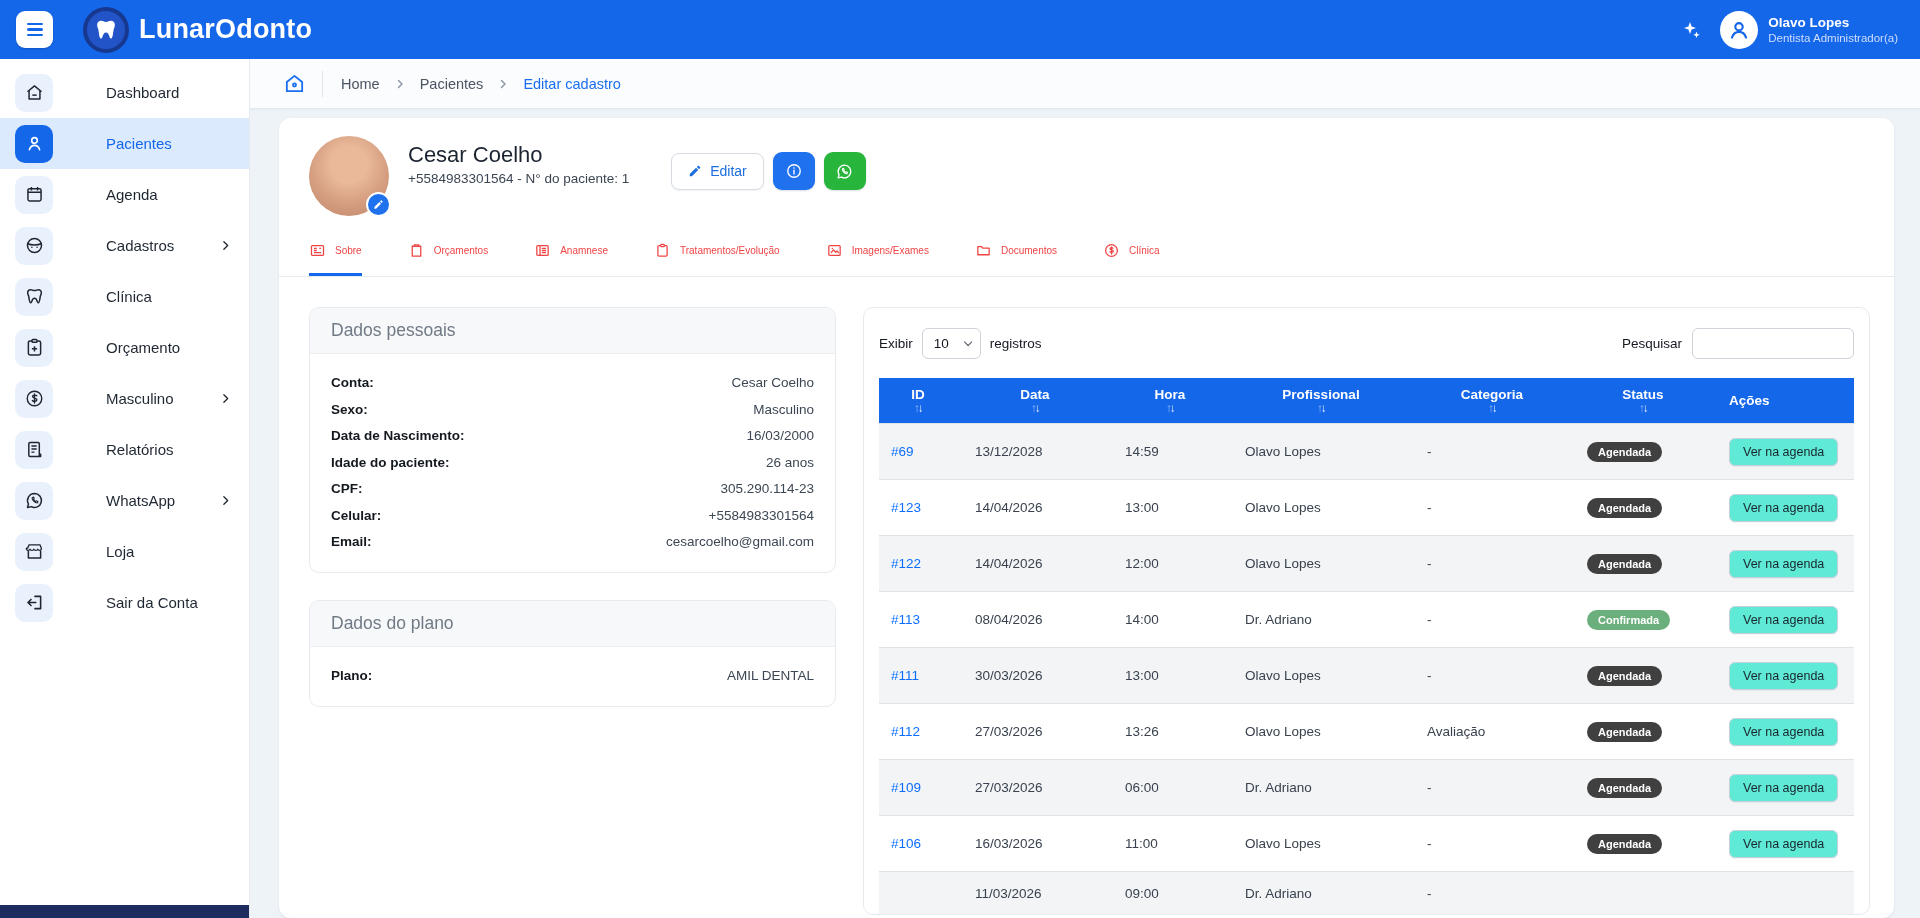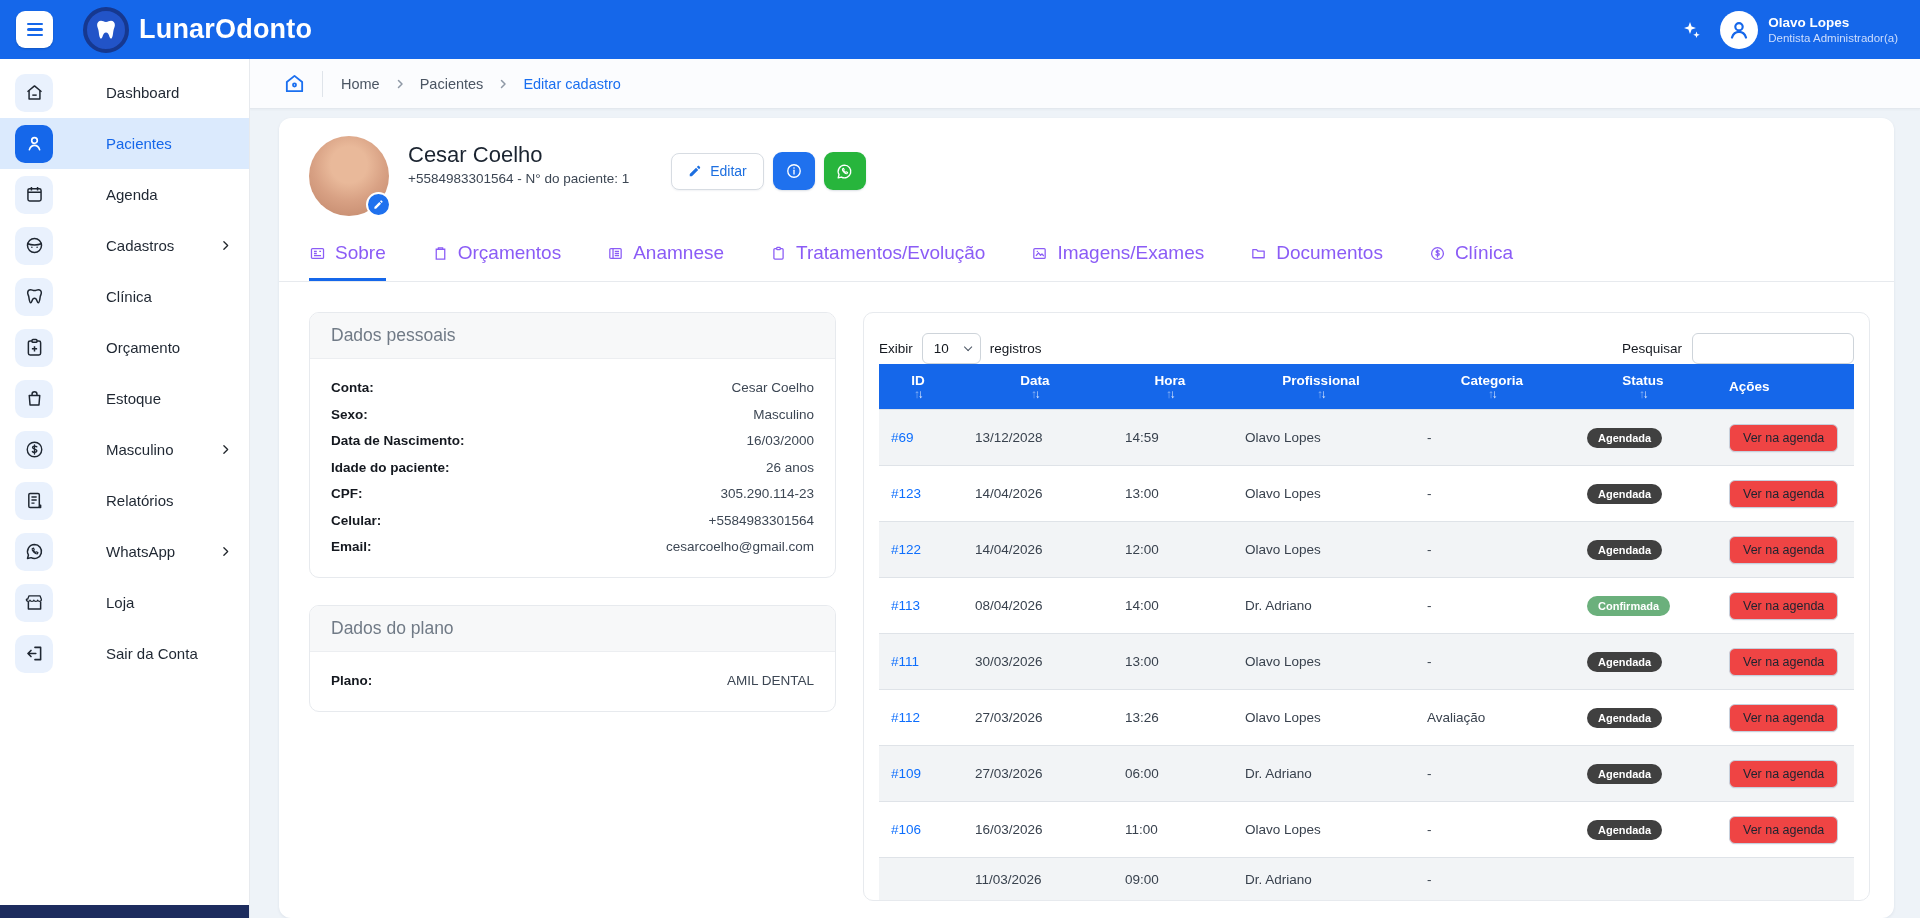--- a/index.html
+++ b/index.html
@@ -51,54 +51,54 @@
   .pt-name { font-size:22px; color:#1b2430; }
   .pt-sub { font-size:13.5px; color:#3c4653; margin-top:3px; }
   .pt-actions { display:flex; align-items:center; gap:9px; margin-left:42px; margin-top:16px; }
   .btn-edit { height:37px; padding:0 16px; border-radius:8px; border:1px solid #d7dce2; background:#fff; color:#1d6fe0; font-size:14px; display:flex; align-items:center; gap:8px; cursor:pointer; box-shadow:0 1px 2px rgba(16,40,80,.06); }
   .btn-sq { width:42px; height:38px; border-radius:9px; border:none; color:#fff; display:flex; align-items:center; justify-content:center; cursor:pointer; box-shadow:0 1px 2px rgba(16,40,80,.15); }
   .btn-info { background:#1f71ee; }
   .btn-wa { background:#27b53c; }
 
   
   .tabs { display:flex; gap:46px; padding:0 30px; margin-top:26px; border-bottom:1px solid #e7eaee; }
-  .tab { display:flex; align-items:center; gap:9px; color:#8b5cf6; font-size:19px; padding-bottom:14px; border-bottom:3px solid transparent; cursor:pointer; }
+  .tab { display:flex; align-items:center; gap:9px; color:#ef4444; font-size:10px; padding-bottom:14px; border-bottom:3px solid transparent; cursor:pointer; }
   .tab.active { border-bottom-color:#1567ea; }
 
   
   .cols { display:flex; gap:27px; padding:30px 24px 0 30px; align-items:flex-start; }
   .left-col { width:527px; flex:none; display:flex; flex-direction:column; gap:27px; }
   .right-col { flex:1; }
   .panel { border:1px solid #e7eaee; border-radius:10px; overflow:hidden; background:#fff; }
   .panel-h { background:#f7f8f9; border-bottom:1px solid #eceef1; padding:12px 21px; font-size:17.5px; color:#707a86; }
   .panel-b { padding:21px; }
   .kv { display:flex; justify-content:space-between; align-items:baseline; margin-bottom:11.5px; }
   .kv:last-child { margin-bottom:2px; }
   .kv .k { font-size:13.5px; font-weight:bold; color:#14181f; }
   .kv .v { font-size:13.5px; color:#3d4754; }
 
   
-  .table-controls { display:flex; align-items:center; }
+  .table-controls { display:flex; align-items:center; margin-bottom:19px; }
   .tc-left { display:flex; align-items:center; gap:9px; font-size:13.5px; color:#14181f; }
   .pagesize { width:59px; height:31px; border:1px solid #ced4da; border-radius:6px; background:#fff; display:flex; align-items:center; justify-content:space-between; padding:0 9px 0 11px; font-size:13.5px; color:#14181f; cursor:pointer; }
   .pagesize .dd { border:solid #4b5563; border-width:0 1.6px 1.6px 0; padding:2.6px; transform:rotate(45deg); margin-top:-3px; }
   .tc-right { margin-left:auto; display:flex; align-items:center; gap:10px; font-size:13.5px; color:#14181f; }
   .search-input { width:162px; height:31px; border:1px solid #ced4da; border-radius:6px; padding:0 9px; font-size:13px; }
   table { width:100%; border-collapse:collapse; table-layout:fixed; }
   col.c-id{width:84px} col.c-data{width:150px} col.c-hora{width:120px} col.c-prof{width:182px} col.c-cat{width:160px} col.c-status{width:142px}
   th { background:#1567ea; color:#fff; font-size:13.5px; text-align:left; padding:9px 12px; font-weight:bold; cursor:pointer; }
   th .thx { display:flex; align-items:center; justify-content:flex-start; padding-right:6px;flex-direction:column; }
   .sort { font-size:11.5px; letter-spacing:-2px; }
   .sort .u { opacity:.5; } .sort .d { opacity:.95; }
   td { padding:13.5px 12px; font-size:13.5px; color:#39424e; border-top:1px solid #dfe3e8; }
   tbody tr:nth-child(odd) { background:#f2f4f6; }
   td.id a { color:#0d6efd; text-decoration:none; font-weight:500; cursor:pointer; }
   .badge { display:inline-block; padding:4px 11px; border-radius:20px; font-size:11px; font-weight:bold; color:#fff; background:#404040; }
   .badge.green { background:#6bb07c; }
-  .btn-agenda { padding:6px 13px; border-radius:6px; border:1px solid #c6d0dc; background:#ef4444; font-size:12.5px; color:#1b2430; cursor:pointer; box-shadow:0 1px 1px rgba(16,40,80,.05); }
+  .btn-agenda { padding:6px 13px; border-radius:6px; border:1px solid #c6d0dc; background:#5eead4; font-size:12.5px; color:#1b2430; cursor:pointer; box-shadow:0 1px 1px rgba(16,40,80,.05); }
   svg { display:block; }
 </style>
 </head>
 <body>
 
 <header class="topbar">
   <button class="hamburger">
       <i></i>
       <i></i>
       <i></i>
@@ -198,29 +198,20 @@
       <span class="tile">
           <svg width="21" height="21" viewBox="0 0 24 24" fill="none" stroke="currentColor" stroke-width="1.7">
             <rect x="5" y="4.5" width="14" height="16" rx="2"></rect>
             <rect x="9.2" y="2.8" width="5.6" height="3.2" rx="1" fill="#e9f1fd"></rect>
             <path d="M12 10.5v6M9 13.5h6"></path>
           </svg>
         </span>
       <span class="lbl">Orçamento</span>
     </div>
 
-    <div class="side-item">
-      <span class="tile">
-          <svg width="21" height="21" viewBox="0 0 24 24" fill="none" stroke="currentColor" stroke-width="1.7" stroke-linejoin="round">
-            <path d="M6 8.5h12l-.9 11H6.9L6 8.5z"></path>
-            <path d="M9.2 8.5V7a2.8 2.8 0 0 1 5.6 0v1.5"></path>
-          </svg>
-        </span>
-      <span class="lbl">Estoque</span>
-    </div>
 
     <div class="side-item">
       <span class="tile">
           <svg width="21" height="21" viewBox="0 0 24 24" fill="none" stroke="currentColor" stroke-width="1.6">
             <circle cx="12" cy="12" r="8.3"></circle>
             <path d="M12 6.8v10.4M14.6 8.8c-1-.9-4.8-1.2-4.8.9 0 2.4 4.9 1.2 4.9 3.8 0 2.1-3.6 2.1-5.1.9" stroke-linecap="round"></path>
           </svg>
         </span>
       <span class="lbl">Masculino</span>
       <span class="chev">

